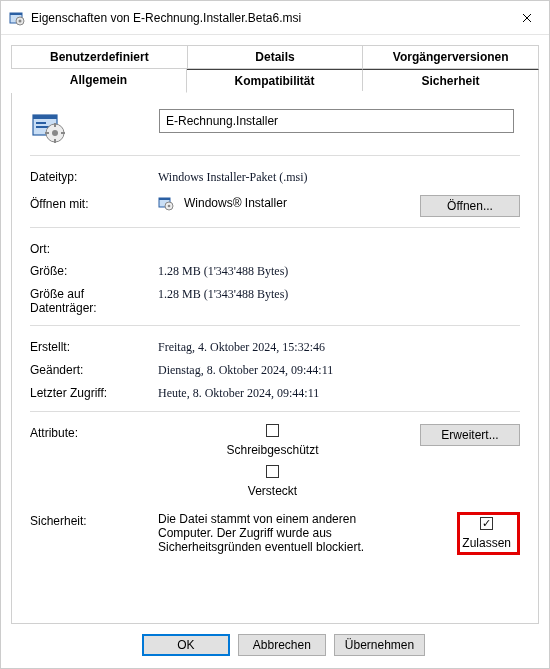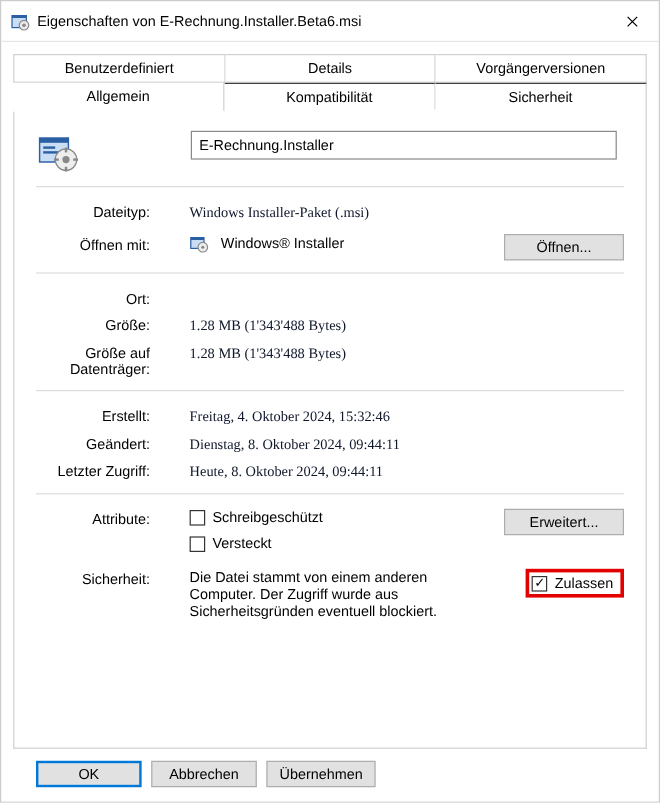--- a/index.html
+++ b/index.html
@@ -17,21 +17,21 @@
   padding: 8px 0 8px 8px; height: 34px;
   border-bottom: 1px solid #e5e5e5;
 }
 .titlebar-icon { width: 16px; height: 16px; margin-right: 6px; display: inline-flex; }
 .titlebar-text { flex: 1; font-size: 12px; color: #000; }
 .close-btn { width: 45px; height: 32px; display: flex; align-items: center; justify-content: center; cursor: default; }
 .close-btn svg { width: 10px; height: 10px; }
 
 .content { padding: 10px 10px 0 10px; flex: 1; display: flex; flex-direction: column; }
 
-.tabrow { display: flex; }
+.tabrow { display: flex; font-weight: bold; }
 .tab {
   flex: 1; text-align: center; padding: 4px 0;
   border: 1px solid #d0d0d0; border-bottom: none;
   background: #fff; font-size: 12px; cursor: default;
 }
 .tab + .tab { border-left: none; }
 .row2 .tab.leftgap { border-left: none; border-top: none; }
 .row2 .tab { border-top: 1px solid #404040; }
 .tab.active {
   background: #fff; position: relative; z-index: 2;
@@ -45,52 +45,52 @@
   border-top: none;
   padding: 18px 18px 14px 18px;
   flex: 1;
   background: #fff;
   position: relative;
   margin-top: -1px;
 }
 
 .row { display: flex; align-items: flex-start; margin-bottom: 10px; gap: 33px; }
 .row.tight { margin-bottom: 6px; }
-.lbl { width: 95px; color: #000; padding-top: 2px; text-align: right; }
+.lbl { width: 95px; color: #000; padding-top: 2px; }
 .val { flex: 1; color: #0f172a; padding-top: 2px; font-family: Liberation Serif, serif; }
 .rbtn { width: 100px; }
 
 .namebox {
   border: 1px solid #888; padding: 4px 6px; width: 355px;
   font-size: 12px; background: #fff;
 }
 
 .hr { border-top: 1px solid #ddd; margin: 8px 0 12px 0; }
 
 .app-icon { width: 36px; height: 36px; margin-right: 60px; }
 
 .btn {
   border: 1px solid #adadad; background: #e1e1e1;
   padding: 3px 10px; min-width: 88px; text-align: center;
   font-size: 12px; font-family: inherit; cursor: default;
 }
 
-.chk { display: flex; align-items: center; gap: 6px; margin-bottom: 4px; }
+.chk { display: flex; align-items: center; gap: 6px; margin-bottom: 4px; flex-direction: column; }
 .chkbox {
   width: 13px; height: 13px; border: 1px solid #333; background: #fff;
   display: inline-flex; align-items: center; justify-content: center;
 }
 .chkbox.checked::after {
   content: "✓"; font-size: 11px; line-height: 1; color: #000;
 }
 
 .highlight { border: 3px solid #e30000; padding: 2px 6px 2px 2px; display: inline-flex; align-items: center; gap: 4px; }
 
 .footer {
-  display: flex; justify-content: flex-start; gap: 8px;
+  display: flex; justify-content: center; gap: 8px;
   padding: 10px 12px 12px 29px;
 }
 .footer .btn { min-width: 88px; }
 .footer .btn.default { border: 2px solid #0078d7; padding: 2px 9px; }
 
 .small-icon { width: 16px; height: 16px; display: inline-flex; vertical-align: middle; margin-right: 4px; }
 
 .openwith { display: flex; align-items: center; gap: 6px; flex: 1; }
 
 .attr-col { display: flex; flex-direction: column; gap: 4px; flex: 1; }

